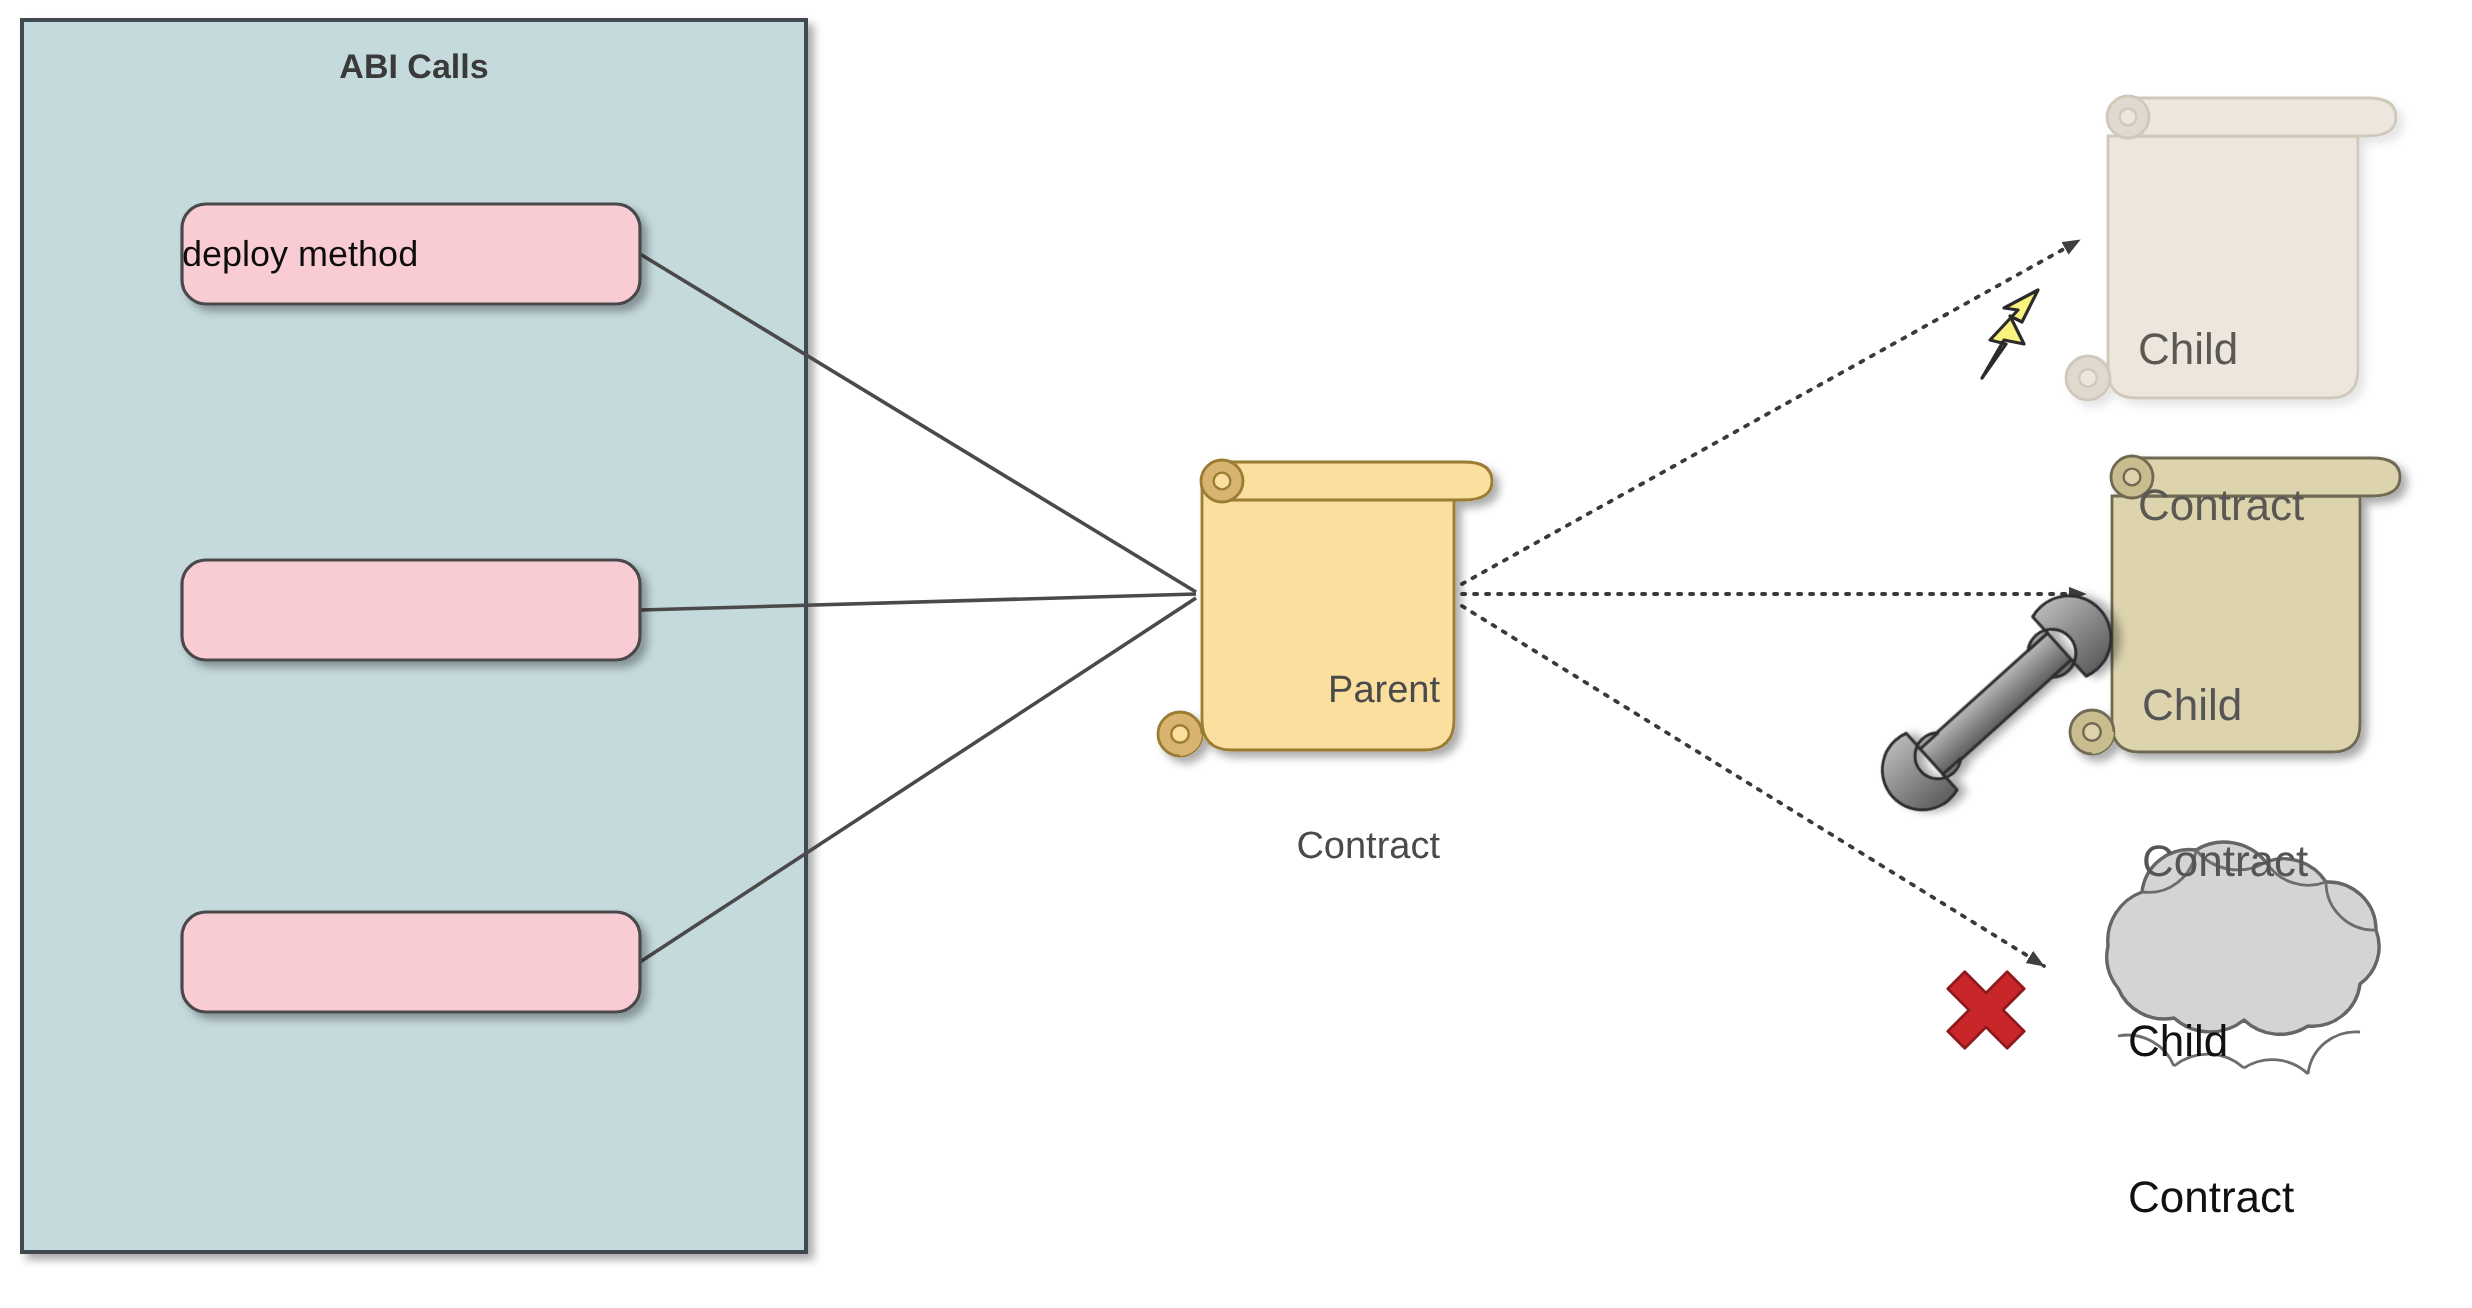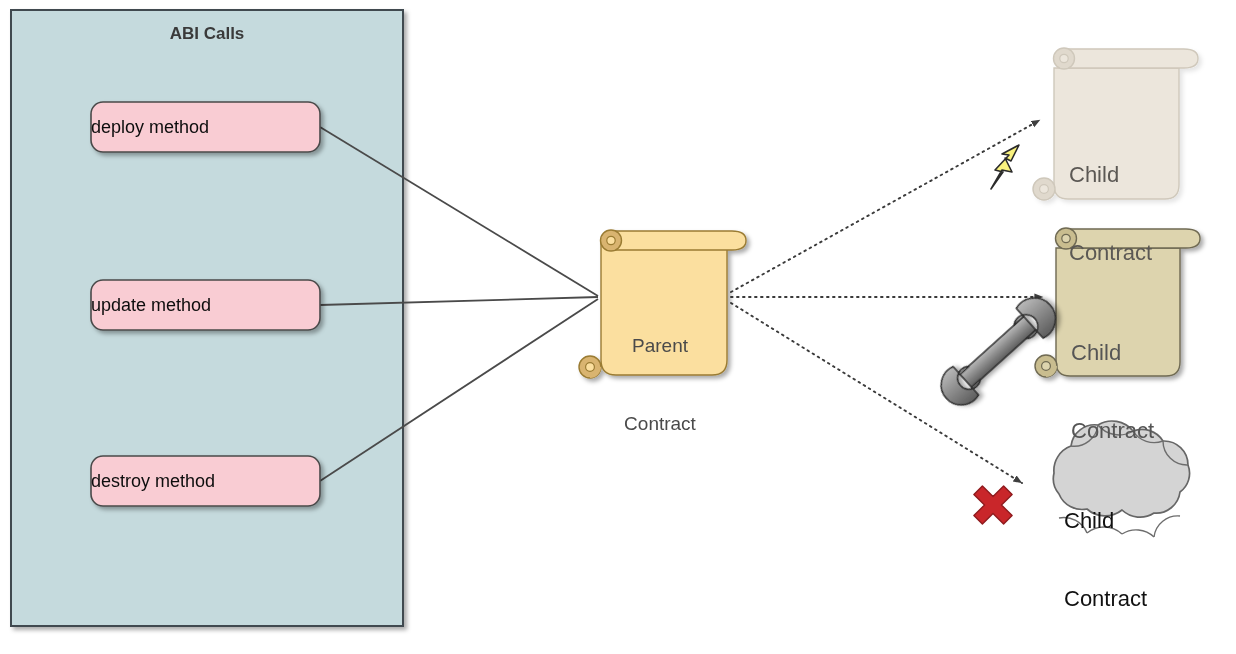--- a/index.html
+++ b/index.html
@@ -44,21 +44,21 @@
   }
   .method-label {
     font-size: 18px;
     color: #0d0d0d;
     text-align: left;
   }
   .parent-label {
     left: 600px;
     top: 281px;
     width: 120px;
-    text-align: center;
+    text-align: right;
     font-size: 19px;
     line-height: 26px;
     color: #4a4a4a;
   }
   .child-label {
     font-size: 22px;
     line-height: 26px;
     color: #555555;
   }
   .child-label.faded { color: #5b5854; }
@@ -186,23 +186,21 @@
 
     <g transform="translate(993,505) rotate(45)">
       <path d="M-6,-21 L6,-21 L6,-6 L21,-6 L21,6 L6,6 L6,21 L-6,21 L-6,6 L-21,6 L-21,-6 L-6,-6 Z" fill="#c9262a" stroke="#8f1a1d" stroke-width="1.4" stroke-linejoin="round"></path>
     </g>
   </svg>
 
   <div class="lbl abi-title">ABI Calls</div>
 
   <div class="lbl method-label" style="left:91px; top:117px; width:229px;">deploy method</div>
 
-  <div class="lbl method-label" style="left:91px; top:295px; width:229px;">update method</div>
-
-  <div class="lbl method-label" style="left:91px; top:471px; width:229px;">destroy method</div>
+
 
   <div class="lbl parent-label">
     <div>Parent</div>
     <div>Contract</div>
   </div>
 
   <div class="lbl child-label faded" style="left:1069px; top:110px;">
     <div>Child</div>
     <div>Contract</div>
   </div>

